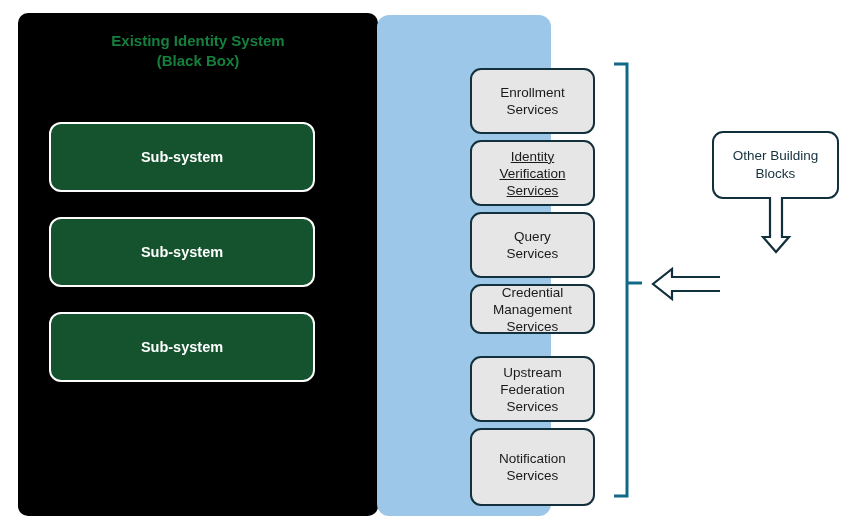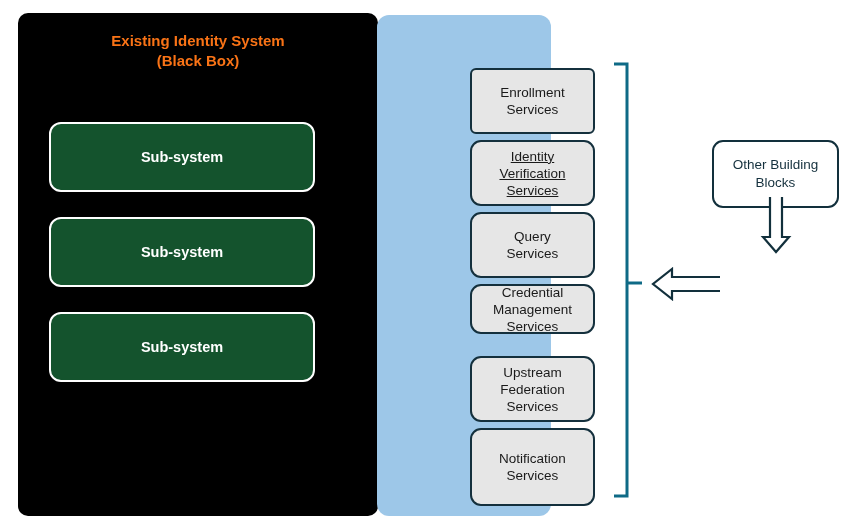--- a/index.html
+++ b/index.html
@@ -27,21 +27,21 @@
     height: 503px;
     background: #000000;
     border-radius: 10px;
   }
   #black-box-title {
     position: absolute;
     left: 0;
     top: 18px;
     width: 360px;
     text-align: center;
-    color: #f97316;
+    color: #15803d;
     font-size: 15px;
     font-weight: bold;
     line-height: 20px;
     white-space: pre-line;
   }
   .subsystem {
     position: absolute;
     left: 49px;
     width: 266px;
     height: 70px;
@@ -94,21 +94,21 @@
     color: #1A1A1A;
     font-size: 13.5px;
     line-height: 17px;
     display: flex;
     align-items: center;
     justify-content: center;
     text-align: center;
     box-sizing: border-box;
     white-space: pre-line;
   }
-  #service-0 { top: 68px;  height: 66px; border-radius: 6px; }
+  #service-0 { top: 68px;  height: 66px; }
   #service-1 { top: 140px; height: 66px; text-decoration: underline; }
   #service-2 { top: 212px; height: 66px; }
   #service-3 { top: 284px; height: 50px; }
   #service-4 { top: 356px; height: 66px; }
   #service-5 { top: 428px; height: 78px; }
 
   
   #bracket {
     position: absolute;
     left: 612px;
@@ -128,21 +128,21 @@
     line-height: 18px;
     display: flex;
     align-items: center;
     justify-content: center;
     text-align: center;
     box-sizing: border-box;
     white-space: pre-line;
   }
   #other-blocks-box {
     left: 712px;
-    top: 140px;
+    top: 131px;
     width: 127px;
     height: 68px;
   }
   #info-mediator-box {
     left: 712px;
     top: 252px;
     width: 127px;
     height: 63px;
   }
 

